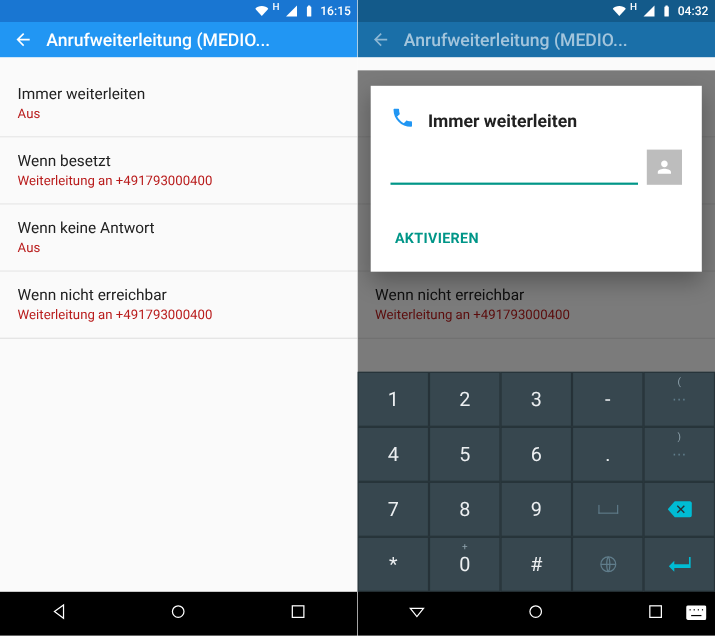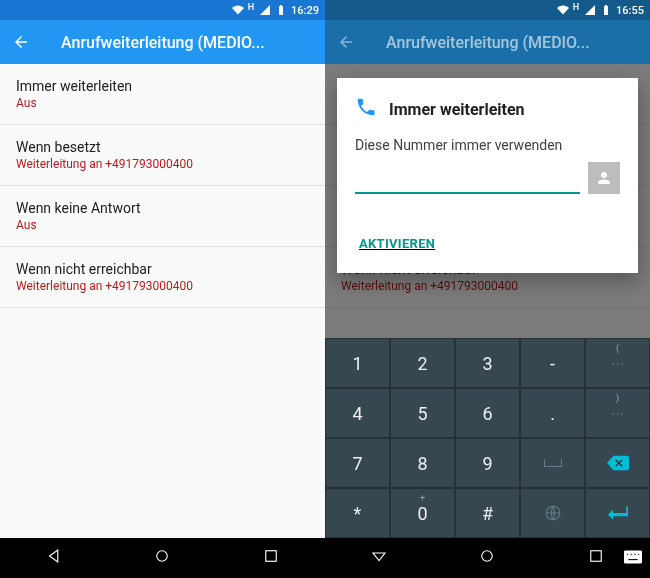--- a/index.html
+++ b/index.html
@@ -2,21 +2,21 @@
 <html><head>
 <meta charset="utf-8">
 <style>
   * { box-sizing: border-box; margin: 0; padding: 0; }
   body { font-family: Roboto, Arial, sans-serif; background: #fff; width: 650px; height: 578px; overflow: hidden; }
   .screens { display: flex; width: 650px; height: 578px; }
   .screen { width: 325px; height: 578px; position: relative; overflow: hidden; background: #fafafa; }
   .status-bar { height: 20px; background: #1976d2; display: flex; align-items: center; justify-content: flex-end; padding: 0 6px; gap: 4px; color: #fff; font-size: 11px; font-weight: 500; }
   .screen.right .status-bar { background: #135a8a; }
   .status-bar .h { font-size: 9px; position: relative; top: -3px; margin-right: 1px; }
-  .app-bar { height: 44px; background: #2196f3; display: flex; align-items: center; padding: 0 12px; color: #fff; gap: 31px; }
+  .app-bar { height: 32px; background: #2196f3; display: flex; align-items: center; padding: 0 12px; color: #fff; gap: 12px; }
   .screen.right .app-bar { background: #1a6fa8; }
   .app-bar .title { font-size: 16px; font-weight: 500; white-space: nowrap; overflow: hidden; text-overflow: ellipsis; flex: 1; }
   .back-arrow svg { width: 18px; height: 18px; fill: #fff; display: block; }
   .screen.right .back-arrow svg { fill: rgba(255,255,255,0.5); }
   .list { background: #fafafa; position: absolute; top: 64px; bottom: 40px; left: 0; right: 0; }
   .list-item { padding: 14px 16px; border-bottom: 1px solid #e0e0e0; background: #fafafa; }
   .list-item .primary { font-size: 14px; color: #212121; margin-bottom: 2px; }
   .list-item .secondary { font-size: 12px; color: #b91c1c; }
   .nav-bar { position: absolute; bottom: 0; left: 0; right: 0; height: 40px; background: #000; display: flex; align-items: center; justify-content: space-around; }
   .nav-bar svg { width: 18px; height: 18px; fill: none; stroke: #fff; stroke-width: 1.5; }
@@ -25,21 +25,21 @@
   .screen.right .list { filter: brightness(0.9); }
   .dialog { position: absolute; top: 78px; left: 12px; right: 12px; background: #fff; box-shadow: 0 8px 20px rgba(0,0,0,0.3); padding: 18px 18px 10px 18px; }
   .dialog-header { display: flex; align-items: center; gap: 12px; margin-bottom: 14px; }
   .dialog-header svg { width: 22px; height: 22px; fill: #2196f3; }
   .dialog-title { font-size: 16px; font-weight: 700; color: #212121; }
   .dialog-sub { font-size: 14px; color: #424242; margin-bottom: 8px; line-height: 1.3; }
   .input-row { display: flex; align-items: flex-end; gap: 8px; margin-bottom: 30px; }
   .text-input { flex: 1; border: none; border-bottom: 2px solid #009688; height: 28px; font-size: 15px; outline: none; background: transparent; }
   .contact-btn { width: 32px; height: 32px; background: #bdbdbd; display: flex; align-items: center; justify-content: center; }
   .contact-btn svg { width: 18px; height: 18px; fill: #fff; }
-  .dialog-actions { display: flex; justify-content: space-between; padding: 4px 0; text-decoration: underline; }
+  .dialog-actions { display: flex; justify-content: space-between; padding: 4px 0; }
   .dialog-btn { color: #009688; font-size: 13px; font-weight: 700; letter-spacing: 0.3px; padding: 8px 4px; cursor: pointer; }
   .keyboard { position: absolute; bottom: 40px; left: 0; right: 0; height: 200px; background: #37474f; display: grid; grid-template-columns: repeat(5, 1fr); grid-template-rows: repeat(4, 1fr); }
   .key { display: flex; flex-direction: column; align-items: center; justify-content: center; color: #eceff1; font-size: 18px; border: 0.5px solid #263238; position: relative; cursor: pointer; }
   .key .sub { font-size: 9px; color: #90a4ae; position: absolute; top: 4px; }
   .key.dim { color: #607d8b; }
   .key.backspace svg { width: 22px; height: 16px; }
   .key.enter svg { width: 20px; height: 16px; fill: #00bcd4; }
   .kbd-toggle { position: absolute; right: 8px; bottom: 10px; }
   .kbd-toggle svg { width: 18px; height: 14px; fill: #fff; }
   .wifi svg, .signal svg, .battery svg { width: 12px; height: 12px; fill: #fff; display: block; }
@@ -60,21 +60,21 @@
       <span class="signal">
           <svg viewBox="0 0 24 24">
             <path d="M2 22h20V2z"></path>
           </svg>
         </span>
       <span class="battery">
           <svg viewBox="0 0 24 24">
             <path d="M15 4h-1V2h-4v2H9c-.6 0-1 .4-1 1v16c0 .6.4 1 1 1h6c.6 0 1-.4 1-1V5c0-.6-.4-1-1-1z"></path>
           </svg>
         </span>
-      <span>16:29</span>
+      <span>16:15</span>
     </div>
     <div class="app-bar">
       <span class="back-arrow">
           <svg viewBox="0 0 24 24">
             <path d="M20 11H7.8l5.6-5.6L12 4l-8 8 8 8 1.4-1.4L7.8 13H20z"></path>
           </svg>
         </span>
       <span class="title">Anrufweiterleitung (MEDIO...</span>
     </div>
     <div class="list">
@@ -119,21 +119,21 @@
       <span class="signal">
           <svg viewBox="0 0 24 24">
             <path d="M2 22h20V2z"></path>
           </svg>
         </span>
       <span class="battery">
           <svg viewBox="0 0 24 24">
             <path d="M15 4h-1V2h-4v2H9c-.6 0-1 .4-1 1v16c0 .6.4 1 1 1h6c.6 0 1-.4 1-1V5c0-.6-.4-1-1-1z"></path>
           </svg>
         </span>
-      <span>16:55</span>
+      <span>04:32</span>
     </div>
     <div class="app-bar">
       <span class="back-arrow">
           <svg viewBox="0 0 24 24">
             <path d="M20 11H7.8l5.6-5.6L12 4l-8 8 8 8 1.4-1.4L7.8 13H20z"></path>
           </svg>
         </span>
       <span class="title" style="color:rgba(255,255,255,0.6)">Anrufweiterleitung (MEDIO...</span>
     </div>
     <div class="list">
@@ -156,21 +156,20 @@
     </div>
     <div class="scrim"></div>
 
     <div class="dialog">
       <div class="dialog-header">
         <span><svg viewBox="0 0 24 24">
               <path d="M6.6 10.8c1.4 2.8 3.8 5.2 6.6 6.6l2.2-2.2c.3-.3.7-.4 1.1-.2 1.2.4 2.5.6 3.8.6.6 0 1 .4 1 1V20c0 .6-.4 1-1 1C10.6 21 3 13.4 3 4c0-.6.4-1 1-1h3.5c.6 0 1 .4 1 1 0 1.3.2 2.6.6 3.8.1.4 0 .8-.2 1.1l-2.3 1.9z"></path>
             </svg></span>
         <span class="dialog-title">Immer weiterleiten</span>
       </div>
-      <div class="dialog-sub">Diese Nummer immer verwenden</div>
       <div class="input-row">
         <input class="text-input" value="" style="">
         <div class="contact-btn">
           <svg viewBox="0 0 24 24">
               <path d="M12 12c2.2 0 4-1.8 4-4s-1.8-4-4-4-4 1.8-4 4 1.8 4 4 4zm0 2c-2.7 0-8 1.3-8 4v2h16v-2c0-2.7-5.3-4-8-4z"></path>
             </svg>
         </div>
       </div>
       <div class="dialog-actions">
         <span class="dialog-btn">AKTIVIEREN</span>

